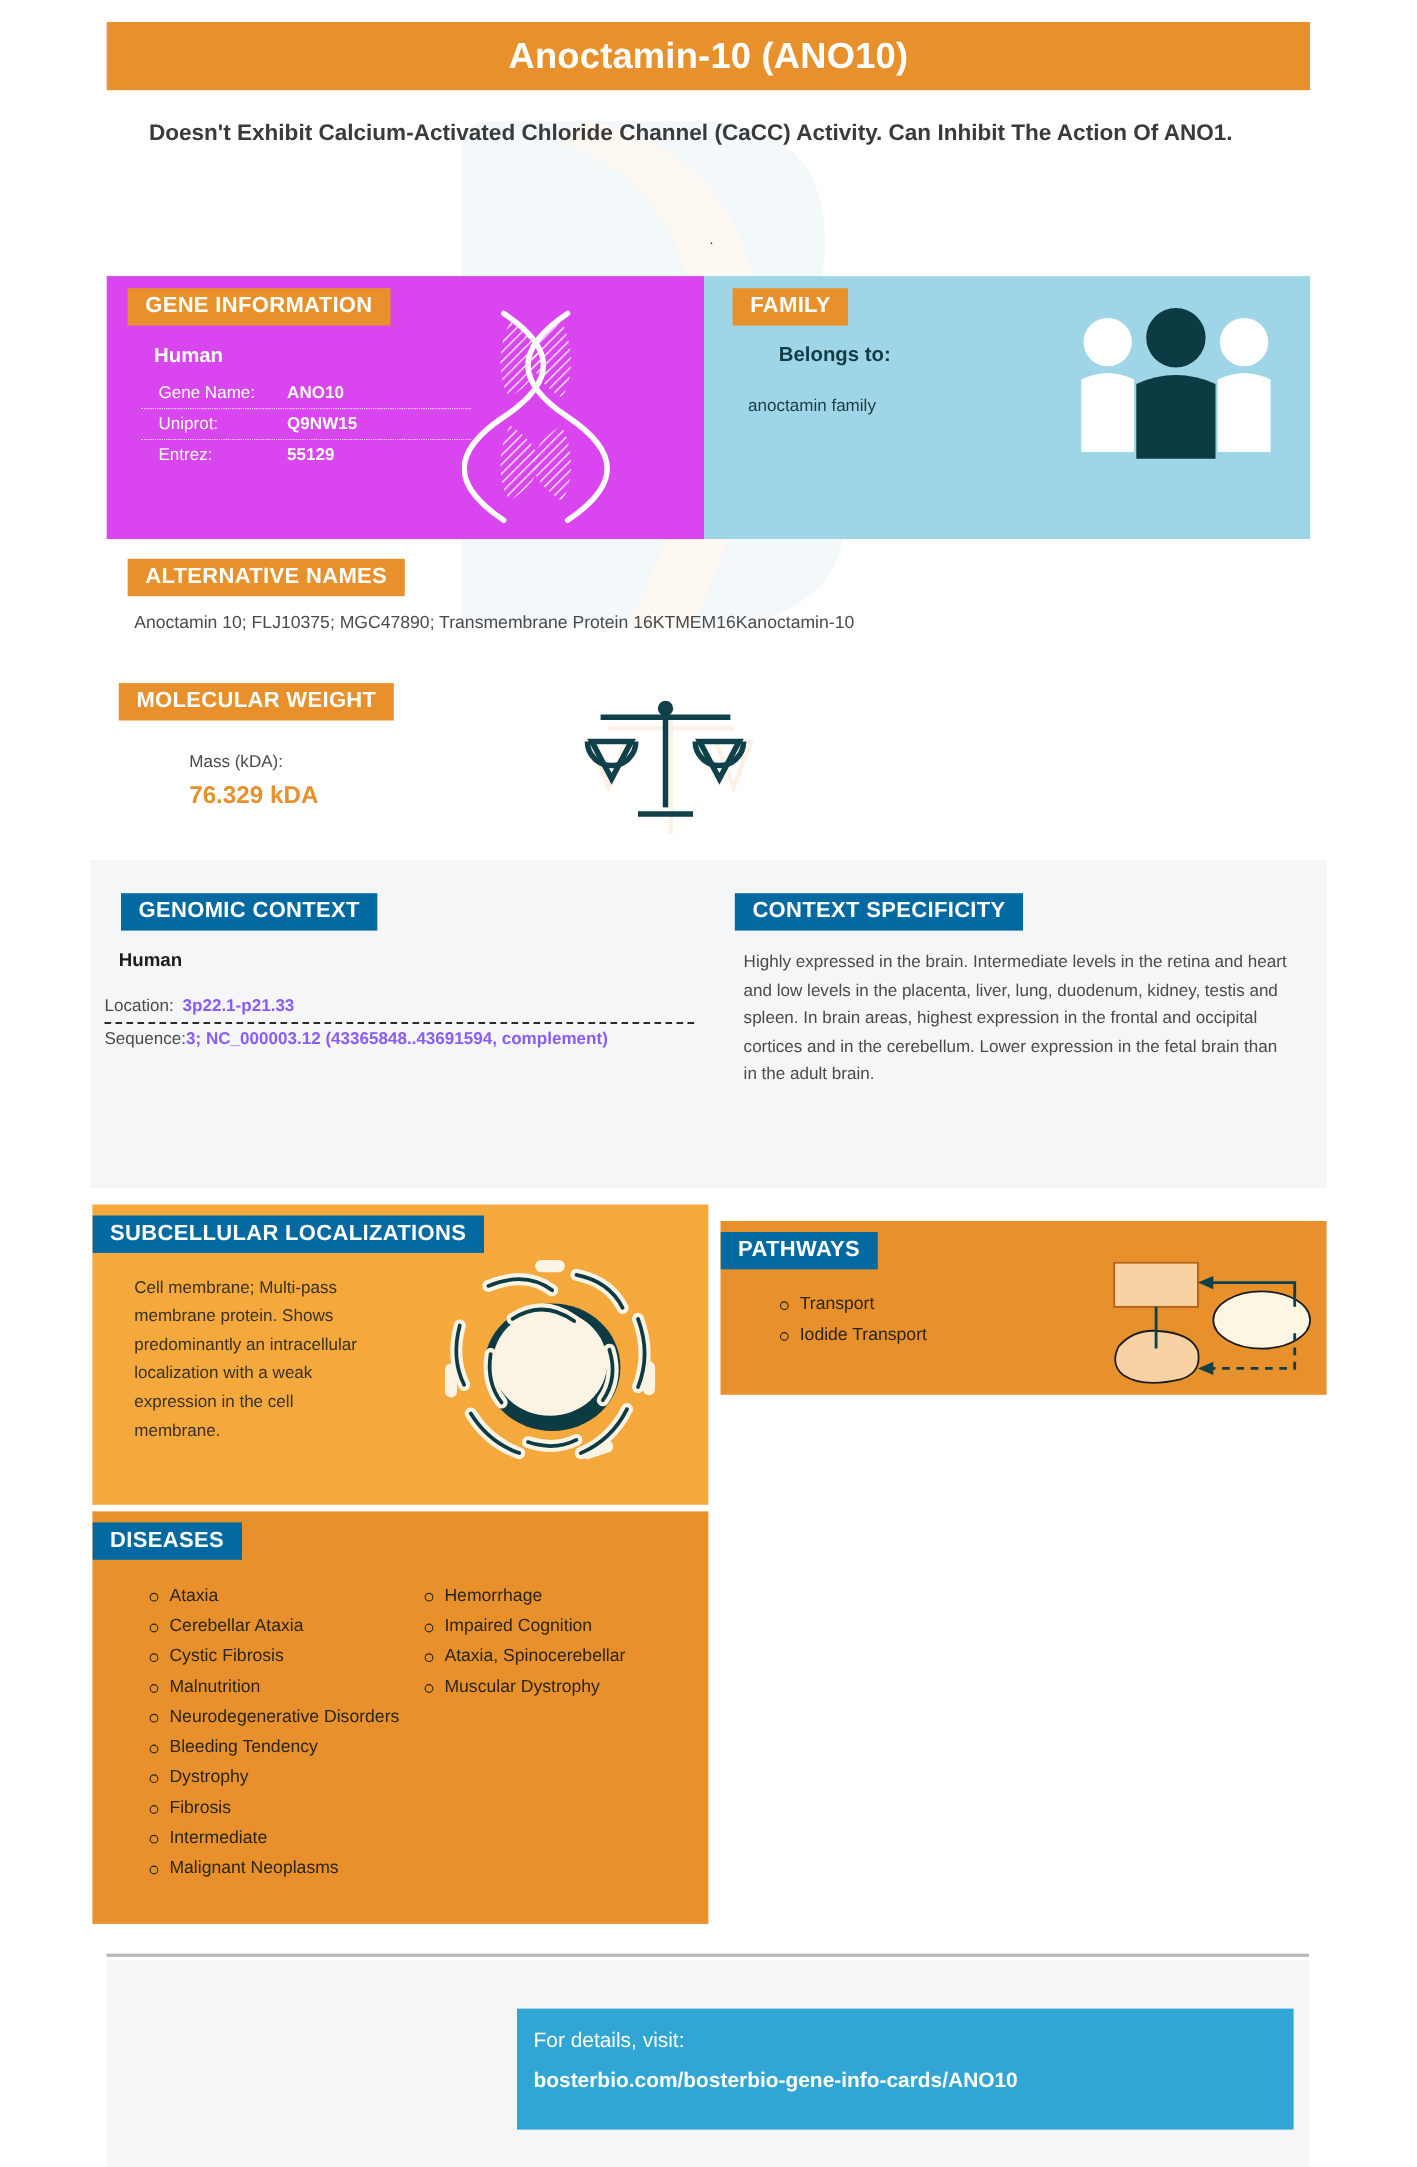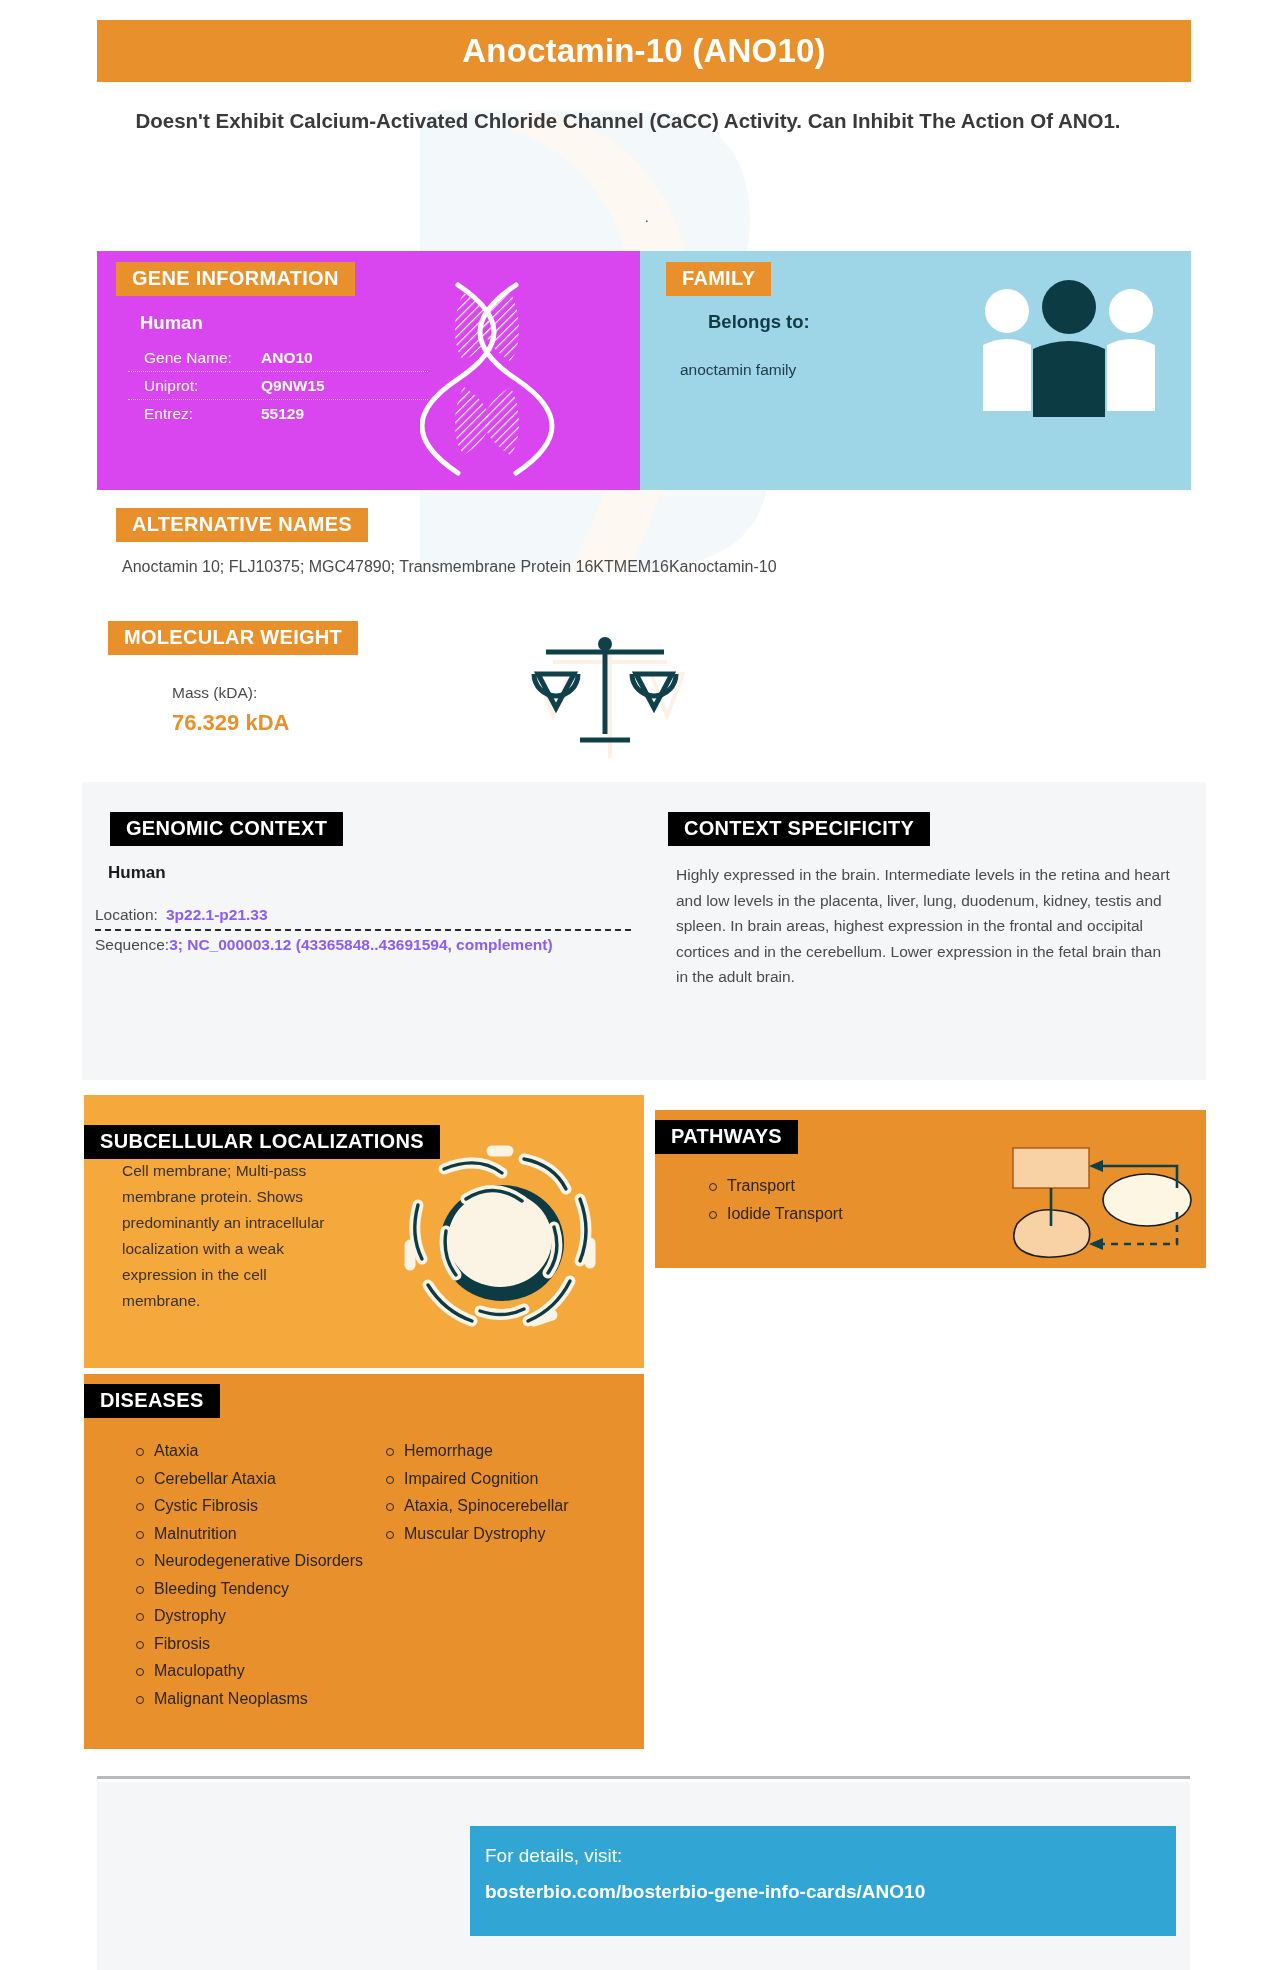--- a/index.html
+++ b/index.html
@@ -81,21 +81,21 @@
     display: inline-block;
     background: #e8912c;
     color: #ffffff;
     font-size: 20px;
     font-weight: bold;
     padding: 5px 16px 6px 16px;
     letter-spacing: 0.3px;
     white-space: nowrap;
   }
   .tag-dark {
-    background: #000000;
+    background: #0369a1;
   }
   .gene-tag-wrap { position: absolute; left: 19px; top: 11px; }
   .family-tag-wrap { position: absolute; left: 26px; top: 11px; }
 
   .species {
     position: absolute;
     left: 43px; top: 61px;
     color: #ffffff;
     font-size: 18.5px;
     font-weight: bold;
@@ -217,21 +217,21 @@
 
   
   .sub-panel {
     position: absolute;
     left: 84px; top: 1095px;
     width: 560px; height: 273px;
     background: #f5a83c;
     z-index: 2;
     overflow: hidden;
   }
-  .sub-tag-wrap { position: absolute; left: 0px; top: 10px; margin-top: 20px; }
+  .sub-tag-wrap { position: absolute; left: 0px; top: 10px; }
   .sub-text {
     position: absolute;
     left: 38px; top: 63px;
     width: 205px;
     color: #3a3226;
     font-size: 15.5px;
     line-height: 26px;
   }
   .organelle-art { position: absolute; left: 300px; top: 40px; }
 
@@ -558,21 +558,21 @@
     <div class="dis-col">
       <ul>
         <li>Ataxia</li>
         <li>Cerebellar Ataxia</li>
         <li>Cystic Fibrosis</li>
         <li>Malnutrition</li>
         <li>Neurodegenerative Disorders</li>
         <li>Bleeding Tendency</li>
         <li>Dystrophy</li>
         <li>Fibrosis</li>
-        <li>Maculopathy</li>
+        <li>Intermediate</li>
         <li>Malignant Neoplasms</li>
       </ul>
     </div>
     <div class="dis-col">
       <ul>
         <li>Hemorrhage</li>
         <li>Impaired Cognition</li>
         <li>Ataxia, Spinocerebellar</li>
         <li>Muscular Dystrophy</li>
       </ul>

